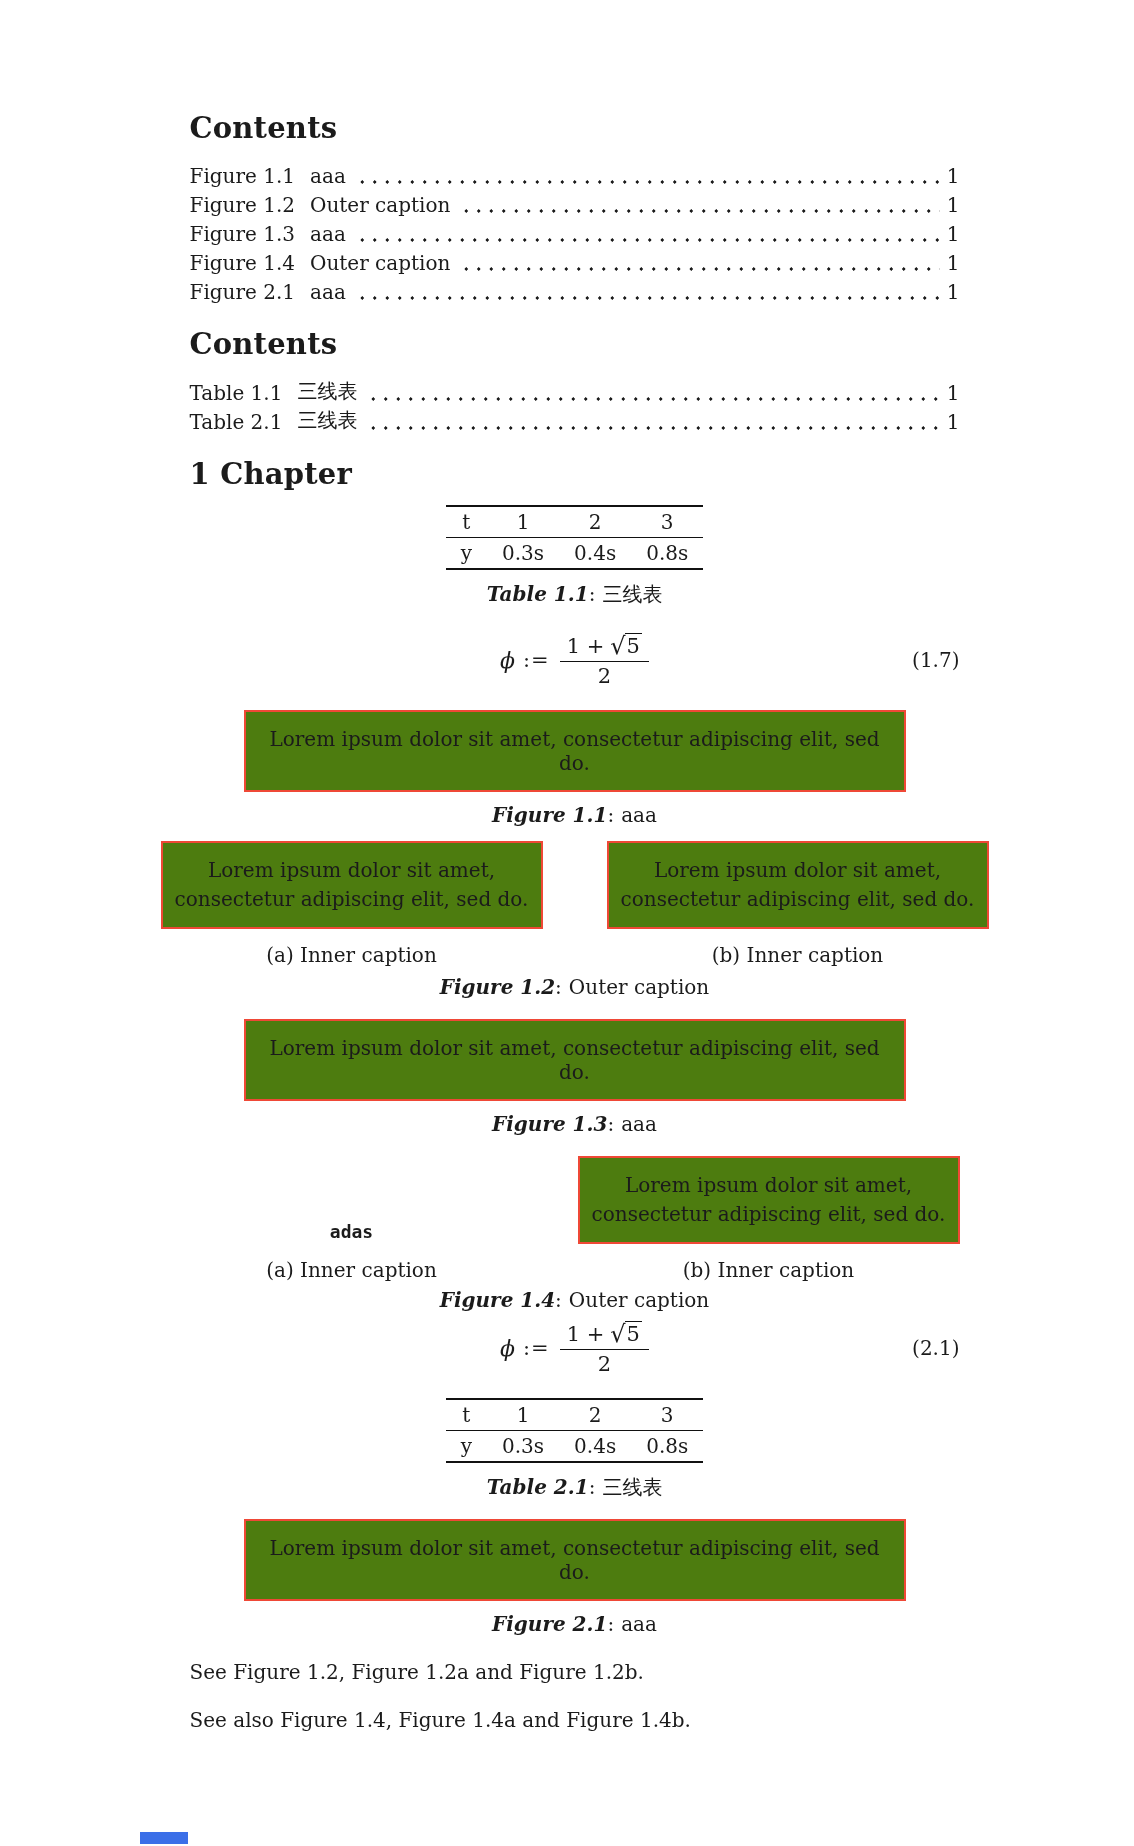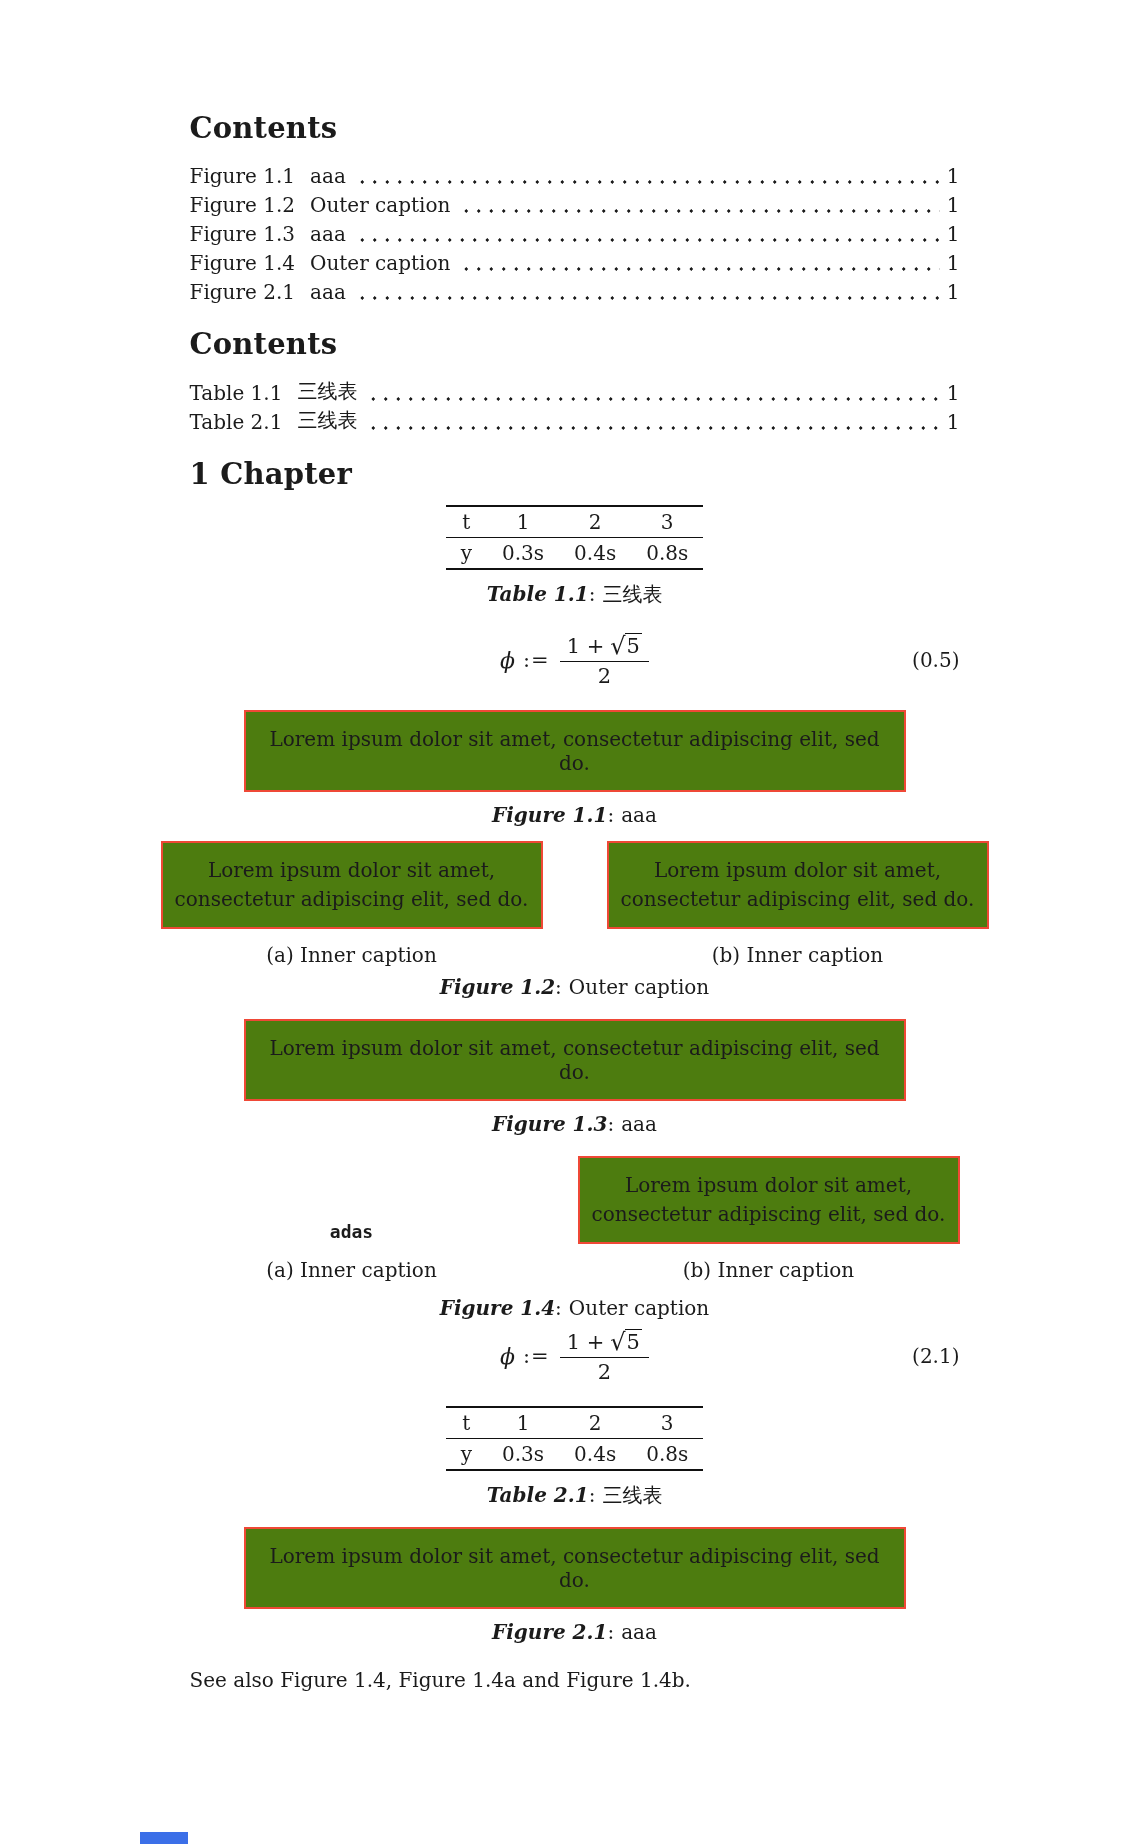--- a/index.html
+++ b/index.html
@@ -223,21 +223,21 @@
       <span class="eq-assign">:=</span>
       <span class="frac">
         <span class="num">
           <span class="num-prefix">1 +</span>
             <span class="radical-sign">√</span>
             <span class="radicand">5</span>
         </span>
         <span class="den">2</span>
       </span>
     </div>
-    <span class="eq-number">(0.5)</span>
+    <span class="eq-number">(1.7)</span>
   </div>
 
   <div class="figure-block">
     <div class="redbox box-wide">
       <span>Lorem ipsum dolor sit amet, consectetur adipiscing elit, sed do.</span>
     </div>
     <div class="caption">
       <span class="cap-label">Figure 1.1</span><span class="cap-sep">:</span><span class="cap-text">aaa</span>
     </div>
   </div>
@@ -280,21 +280,21 @@
         <div class="subcaption">(a) Inner caption</div>
       </div>
       <div class="subfig">
         <div class="redbox box-narrow">
           <span style="display:block">Lorem ipsum dolor sit amet,</span>
           <span style="display:block">consectetur adipiscing elit, sed do.</span>
         </div>
         <div class="subcaption">(b) Inner caption</div>
       </div>
     </div>
-    <div class="caption" style="margin-top:14px">
+    <div class="caption" style="margin-top:6px">
       <span class="cap-label">Figure 1.4</span><span class="cap-sep">:</span><span class="cap-text">Outer caption</span>
     </div>
   </div>
 
 
   <div class="eq-row" style="margin-top:0">
     <div class="eq-center">
       <span class="eq-phi">ϕ</span>
       <span class="eq-assign">:=</span>
       <span class="frac">
@@ -335,16 +335,17 @@
 
   <div class="figure-block" style="margin-top:18px">
     <div class="redbox box-wide">
       <span>Lorem ipsum dolor sit amet, consectetur adipiscing elit, sed do.</span>
     </div>
     <div class="caption">
       <span class="cap-label">Figure 2.1</span><span class="cap-sep">:</span><span class="cap-text">aaa</span>
     </div>
   </div>
 
+  <p class="body-par">See Figure 1.2, Figure 1.2a and Figure 1.2b.</p>
   <p class="body-par">See also Figure 1.4, Figure 1.4a and Figure 1.4b.</p>
 
   <div class="bottom-bar"></div>
 </div>
 
 </body></html>

